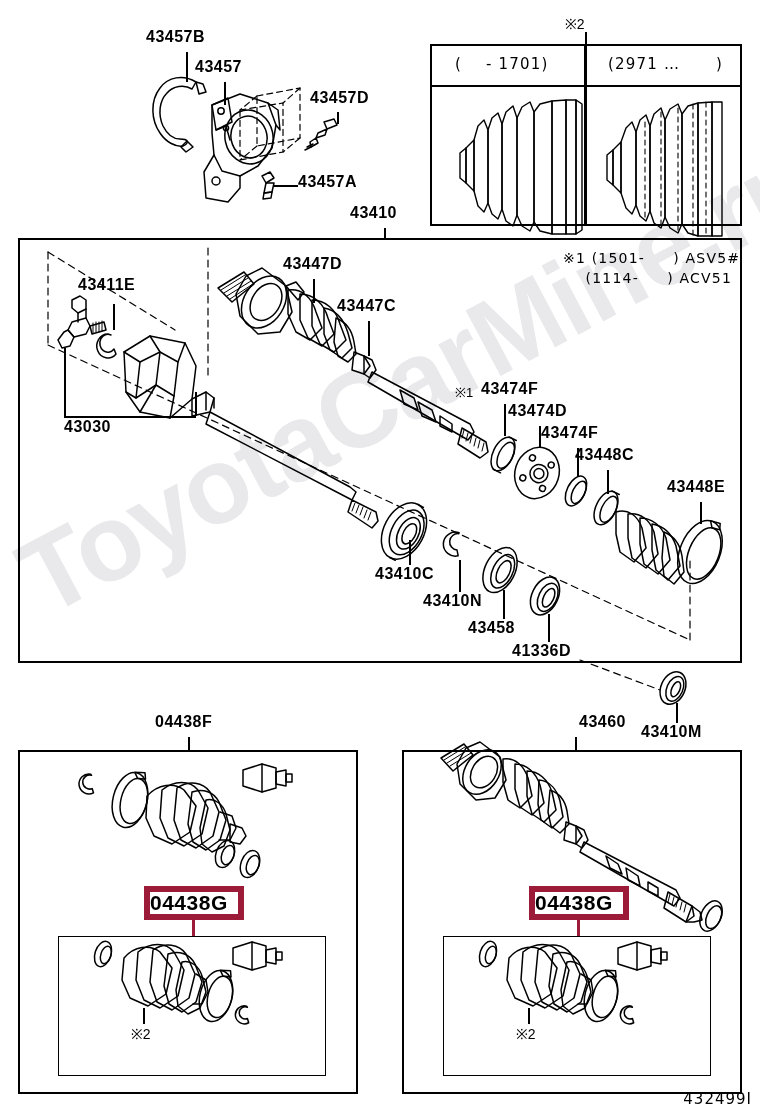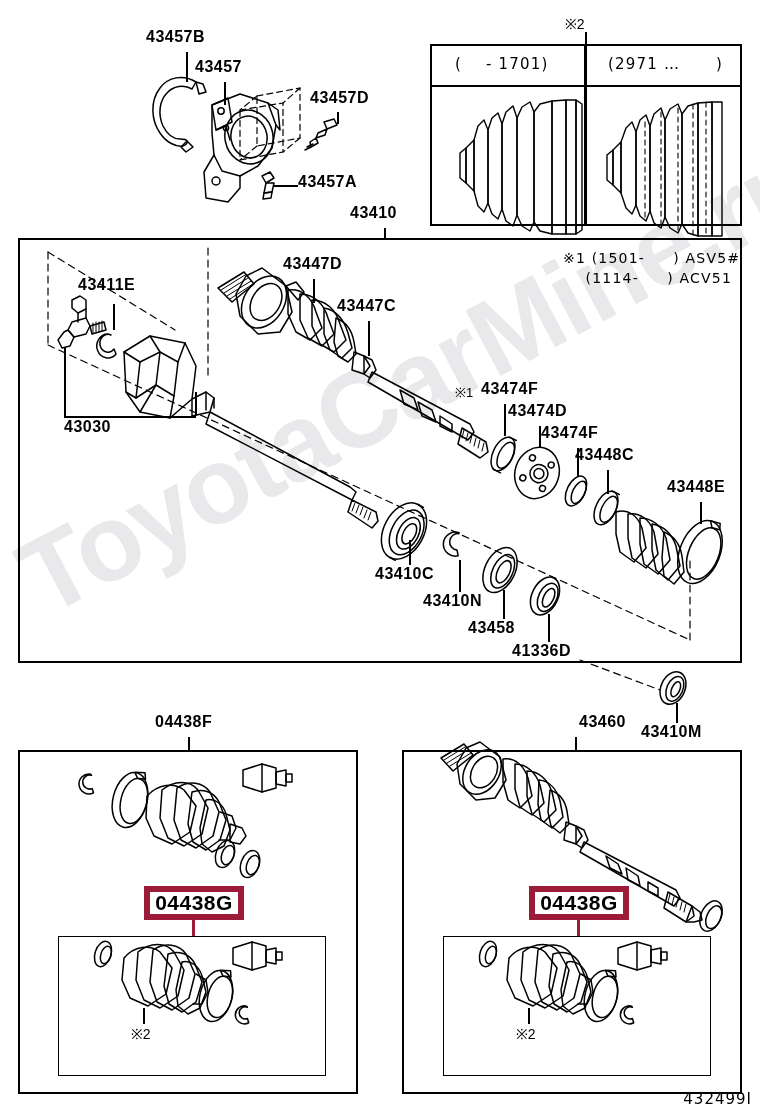--- a/index.html
+++ b/index.html
@@ -55,21 +55,21 @@
   }
   .leader{position:absolute;background:#000;z-index:5;}
   .leader.v{width:1.6px;}
   .leader.h{height:1.6px;}
   
   .redbox{
     position:absolute;
     border:6px solid #9c1b38;
     background:#fff;
     box-sizing:border-box;
-    display:flex;align-items:center;justify-content:center;
+    display:flex;align-items:center;
     z-index:8;
   }
   .redbox span{font-size:21px;font-weight:bold;color:#000;letter-spacing:0.5px;}
   .redline{position:absolute;width:3px;background:#9c1b38;z-index:7;}
   
   .art{position:absolute;left:0;top:0;width:760px;height:1112px;z-index:4;pointer-events:none;}
   .diagid{
     position:absolute;right:8px;bottom:4px;
     font-size:15px;letter-spacing:1px;color:#000;z-index:9;
     font-family:"DejaVu Sans", sans-serif;

